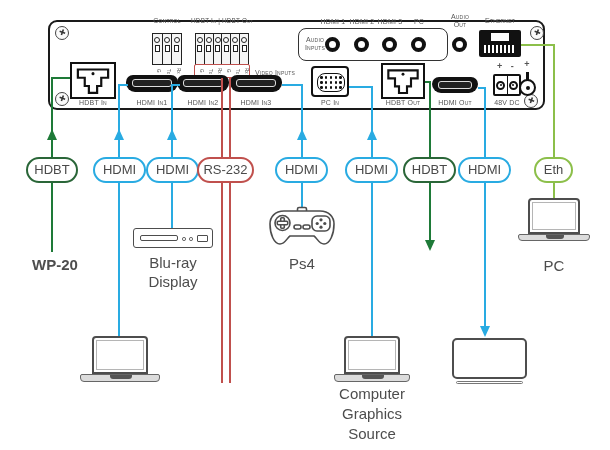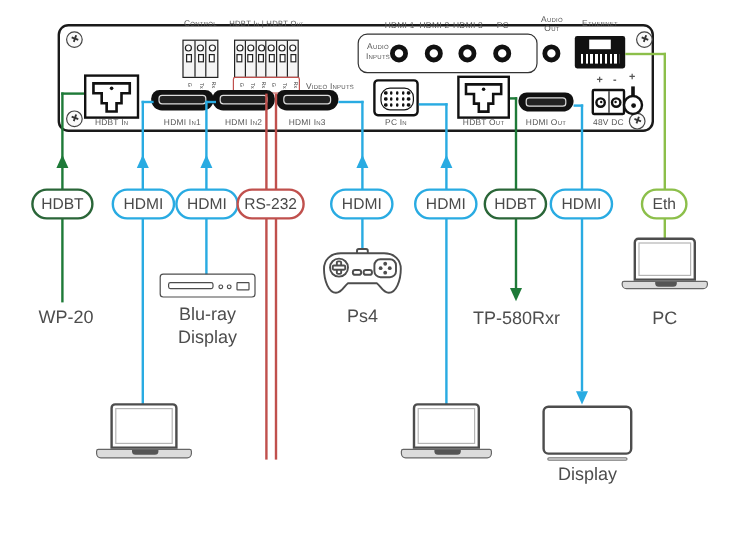--- a/index.html
+++ b/index.html
@@ -300,21 +300,21 @@
   <div class="pill hdbt" style="left:26px;  width:52px;">HDBT</div>
   <div class="pill hdmi" style="left:93px;  width:53px;">HDMI</div>
   <div class="pill hdmi" style="left:146px; width:53px;">HDMI</div>
   <div class="pill rs" style="left:197px; width:57px;">RS-232</div>
   <div class="pill hdmi" style="left:275px; width:53px;">HDMI</div>
   <div class="pill hdmi" style="left:345px; width:53px;">HDMI</div>
   <div class="pill hdbt" style="left:403px; width:53px;">HDBT</div>
   <div class="pill hdmi" style="left:458px; width:53px;">HDMI</div>
   <div class="pill eth" style="left:534px; width:39px;">Eth</div>
 
-  <div class="nlabel" style="left:15px; top:255px; width:80px;">WP-20</div>
+  <div class="nlabel" style="left:15px; top:255px; width:80px;font-weight:bold;">WP-20</div>
 
   <div class="bluray">
     <div class="tray"></div>
     <div class="bdot" style="left:48px;"></div>
     <div class="bdot" style="left:55px;"></div>
     <div class="btn"></div>
   </div>
   <div class="nlabel" style="left:133px; top:253px; width:80px; line-height:19px;">Blu-ray Display</div>
 
   <div class="gamepad">
@@ -332,21 +332,20 @@
       <g fill="#4d4d4d">
         <circle cx="53" cy="13.8" r="1.6"></circle>
         <circle cx="49.2" cy="17.5" r="1.6"></circle>
         <circle cx="56.8" cy="17.5" r="1.6"></circle>
         <circle cx="53" cy="21.2" r="1.6"></circle>
       </g>
     </svg>
   </div>
   <div class="nlabel" style="left:272px; top:254px; width:60px;">Ps4</div>
 
-  <div class="nlabel" style="left:383px; top:256px; width:95px;">TP-580Rxr</div>
 
   <div class="laptop" style="left:518px; top:198px; width:72px; height:43px;">
     <div class="lt-scr" style="left:10px; top:0; width:52px; height:36px;">
         <div class="inner"></div>
       </div>
     <div class="lt-base" style="left:0; top:36px; width:72px; height:7px;">
       <div class="lt-notch" style="left:27px; width:18px; height:3.5px;"></div>
     </div>
   </div>
   <div class="nlabel" style="left:524px; top:256px; width:60px;">PC</div>
@@ -362,18 +361,18 @@
 
 
   <div class="laptop" style="left:334px; top:336px; width:76px; height:46px;">
     <div class="lt-scr" style="left:10px; top:0; width:56px; height:38px;">
         <div class="inner"></div>
       </div>
     <div class="lt-base" style="left:0; top:38px; width:76px; height:8px;">
       <div class="lt-notch" style="left:27px; width:22px; height:4px;"></div>
     </div>
   </div>
+  <div class="nlabel" style="left:327px; top:384px; width:90px;">Computer Graphics Source</div>
 
   <div class="displayicon"></div>
   <div class="displaybase"></div>
-  <div class="nlabel" style="left:452px; top:386px; width:75px;">Display</div>
 
 </div>
 
 </body></html>

